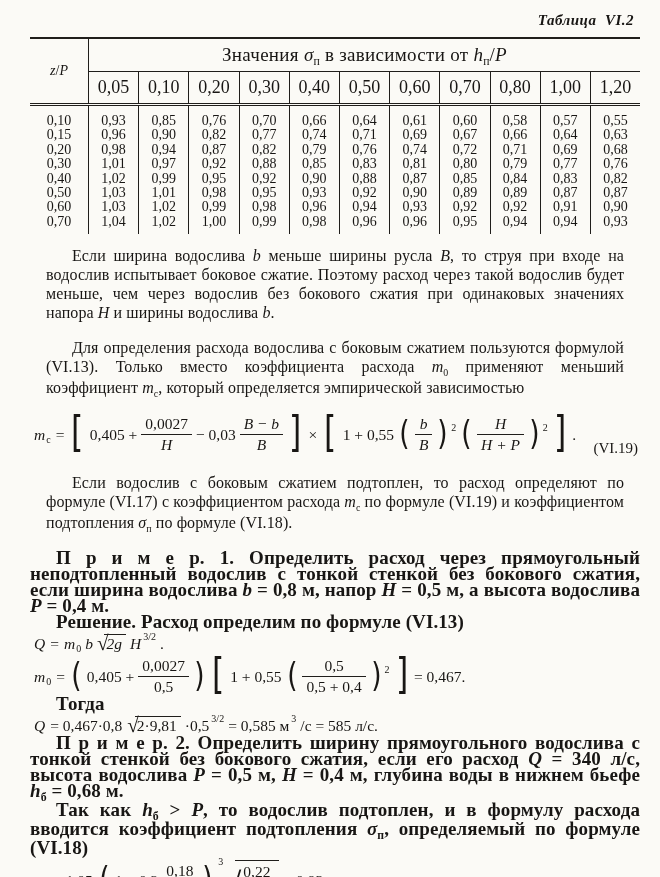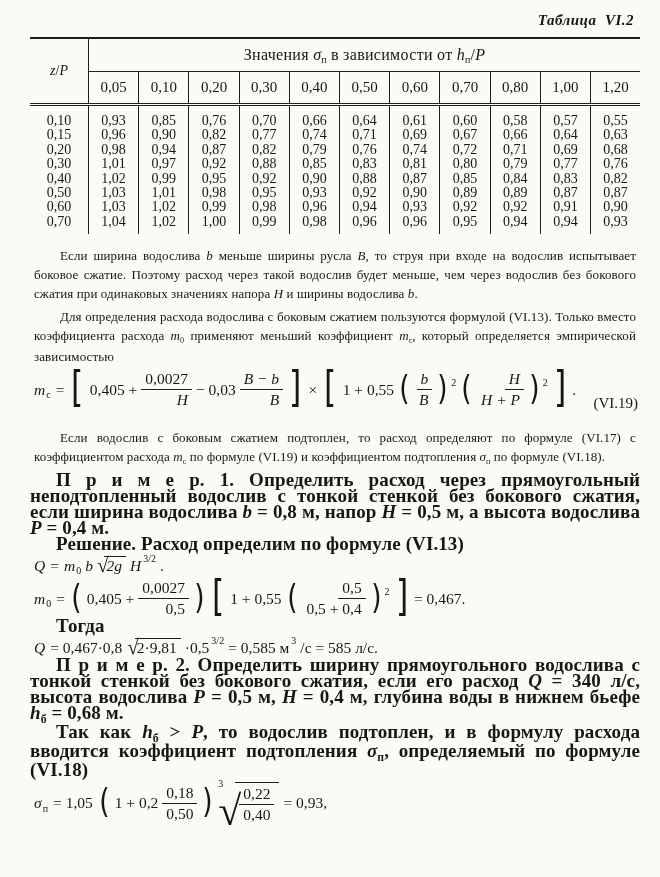--- a/index.html
+++ b/index.html
@@ -34,47 +34,47 @@
   table.sig th{font-weight:normal;}
   th.corner{
     width:56px;
     border-right:1.5px solid #201e1b;
     border-bottom:3px double #201e1b;
     font-size:14px;
   }
   th.spanh{
     border-bottom:1.5px solid #201e1b;
     height:30px;
-    font-size:16px;
+    font-size:19px;
     letter-spacing:0.3px;
     margin-left:36px;
   }
   tr.subh th{
     border-left:1px solid #201e1b;
     border-bottom:3px double #201e1b;
     height:29px;
-    font-size:15px;
+    font-size:18px;
   }
   tbody td{
     text-align:center;
     font-size:14px;
     line-height:14.4px;
     padding:0;
   }
   tbody td + td{border-left:1px solid #201e1b;}
   tbody td:first-child{border-right:1.5px solid #201e1b;}
   tbody tr:first-child td{padding-top:8px;}
   tbody tr:last-child td{padding-bottom:5px;}
   
   .para{
-    font-size:13px;
+    font-size:16px;
     line-height:19px;
     text-align:justify;
     text-indent:26px;
-    margin:4px;
+    margin:16px;
     letter-spacing:0.1px;
   }
   .mt12{margin-top:12px;}
   .mt4{margin-top:4px;}
   .mt6{margin-top:6px;}
   .ex{
     font-size:19px;
     font-weight:bold;
     line-height:16px;
     text-align:justify;
@@ -87,21 +87,21 @@
   
   .formula{
     display:flex;
     align-items:center;
     gap:4px;
     font-size:15.5px;
     margin:4px 0 0 4px;
     white-space:nowrap;
   }
   .it{font-style:italic;}
-  .frac{display:inline-flex;flex-direction:column;text-align:center;vertical-align:middle;align-items:flex-end;}
+  .frac{display:inline-flex;flex-direction:column;text-align:center;vertical-align:middle;}
   .frac .num{border-bottom:1.4px solid #201e1b;padding:0 4px 1px;}
   .frac .den{padding:1px 4px 0;}
   .bk{font-size:42px;font-weight:normal;line-height:0;position:relative;top:-2px;font-family:"DejaVu Sans",sans-serif;transform:scaleX(.75);}
   .pn{font-size:33px;line-height:0;position:relative;top:-1px;font-family:"DejaVu Sans",sans-serif;transform:scaleX(.8);}
   .fsb{font-size:10px;position:relative;top:5px;margin-left:-3px;}
   .fsp{font-size:10px;position:relative;top:-7px;margin-left:-2px;}
   .op{padding:0 1px;}
   .radw{display:inline-flex;align-items:flex-end;}
   .rsign{font-size:21px;line-height:0.85;}
   .rsign-big{font-size:42px;line-height:0.62;font-weight:normal;}

